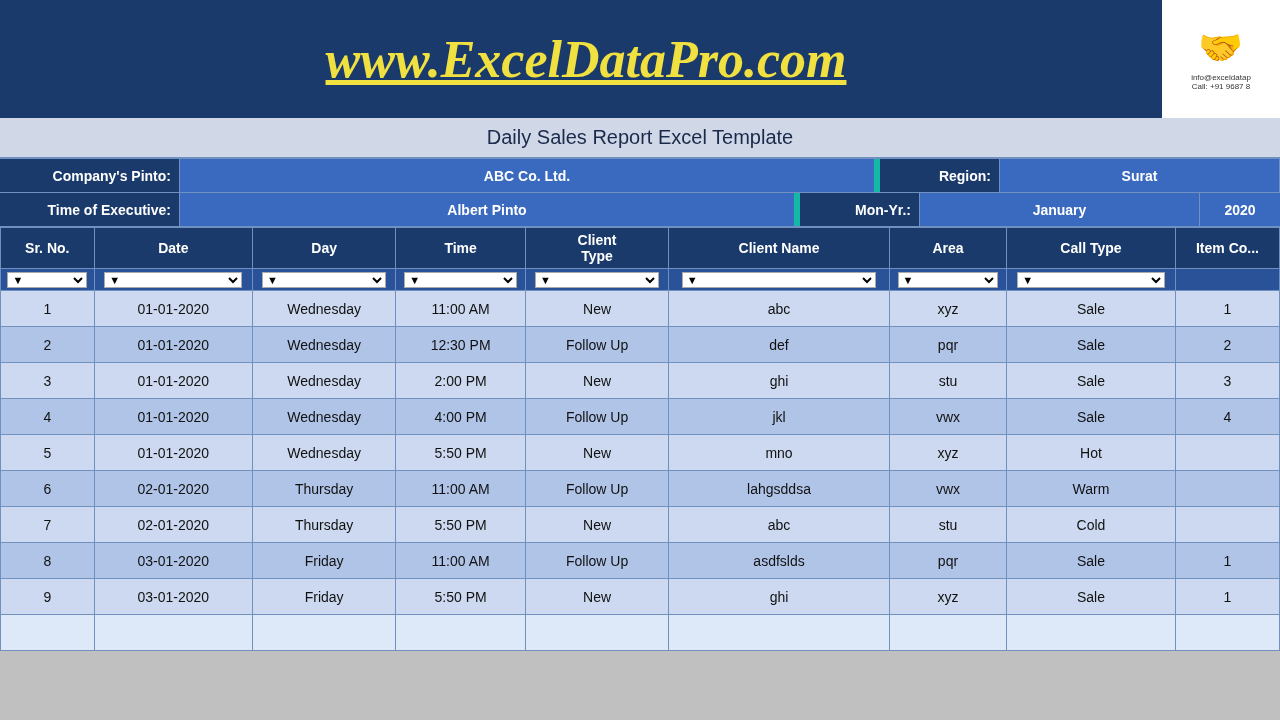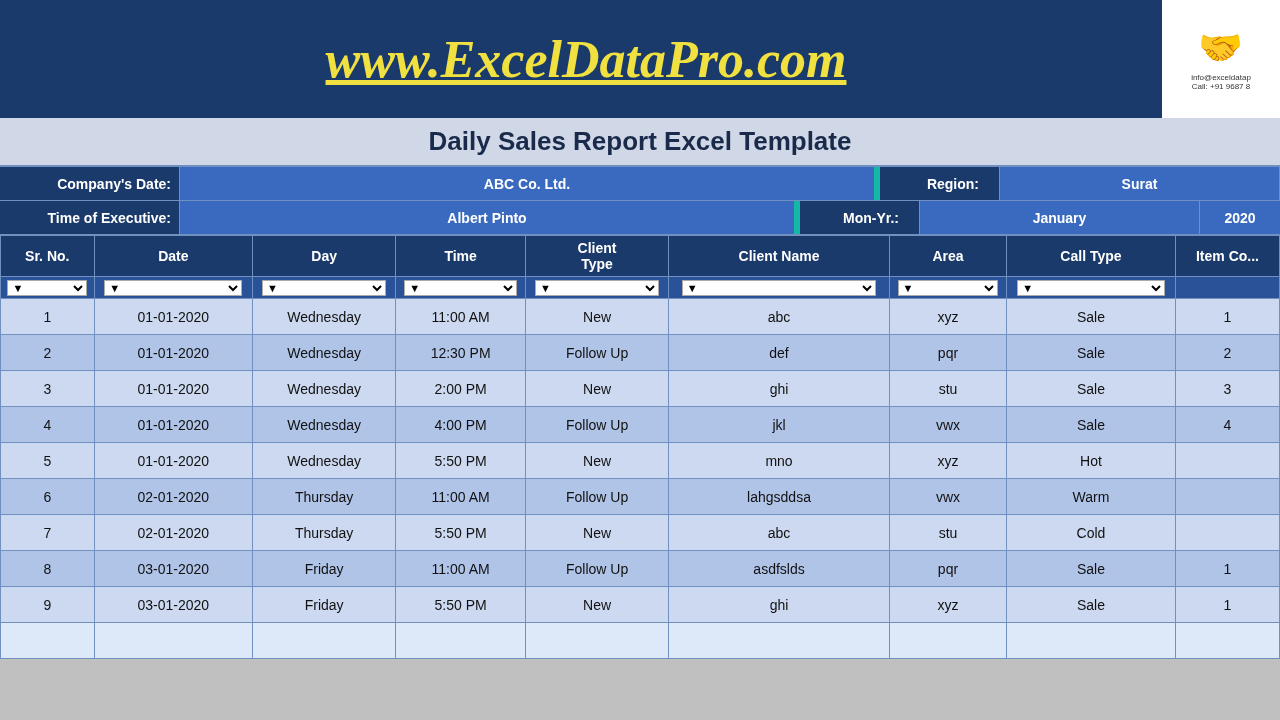--- a/index.html
+++ b/index.html
@@ -59,22 +59,22 @@
       font-size: 36px;
       margin-bottom: 4px;
     }
 
     
     .subtitle-bar {
       background: #d0d8e8;
       width: 100%;
       text-align: center;
       padding: 8px 0;
-      font-size: 26px;
-      font-weight: bold;
+      font-size: 20px;
+      font-weight: normal;
       color: #1a2a4a;
       border-bottom: 2px solid #7090c0;
     }
 
     
     .info-section {
       background: #2a5298;
       width: 100%;
     }
 
@@ -112,21 +112,21 @@
     }
 
     .info-label2 {
       background: #1a3a6b;
       color: white;
       font-weight: bold;
       font-size: 14px;
       display: flex;
       align-items: center;
       justify-content: flex-end;
-      padding-right: 20px;
+      padding-right: 8px;
       width: 120px;
       flex-shrink: 0;
       border-right: 1px solid #7090c0;
     }
 
     .info-value2 {
       background: #3a6abf;
       color: white;
       font-weight: bold;
       font-size: 14px;
@@ -234,21 +234,21 @@
       <div class="logo-icon">🤝</div>
       <div>info@exceldatap</div>
       <div>Call: +91 9687 8</div>
     </div>
   </div>
 
   <div class="subtitle-bar">Daily Sales Report Excel Template</div>
 
   <div class="info-section">
     <div class="info-row">
-      <div class="info-label">Company's Date:</div>
+      <div class="info-label">Company's Pinto:</div>
       <div class="info-value">ABC Co. Ltd.</div>
       <div class="info-label2">Region:</div>
       <div class="info-value2">Surat</div>
     </div>
     <div class="info-row">
       <div class="info-label">Time of Executive:</div>
       <div class="info-value">Albert Pinto</div>
       <div class="info-label2">Mon-Yr.:</div>
       <div class="info-value2">January</div>
       <div class="info-year">2020</div>

